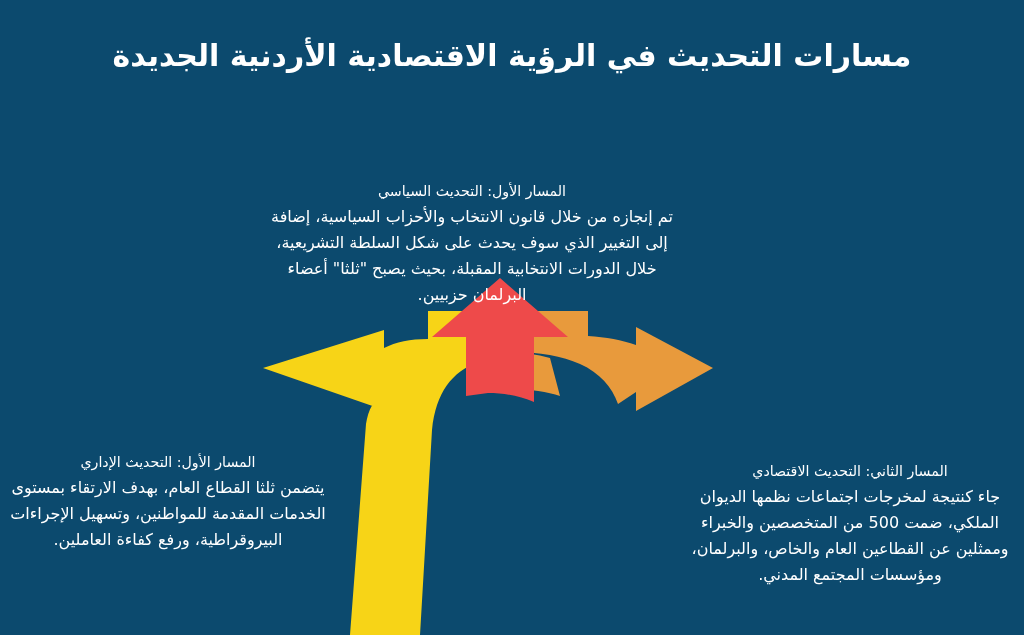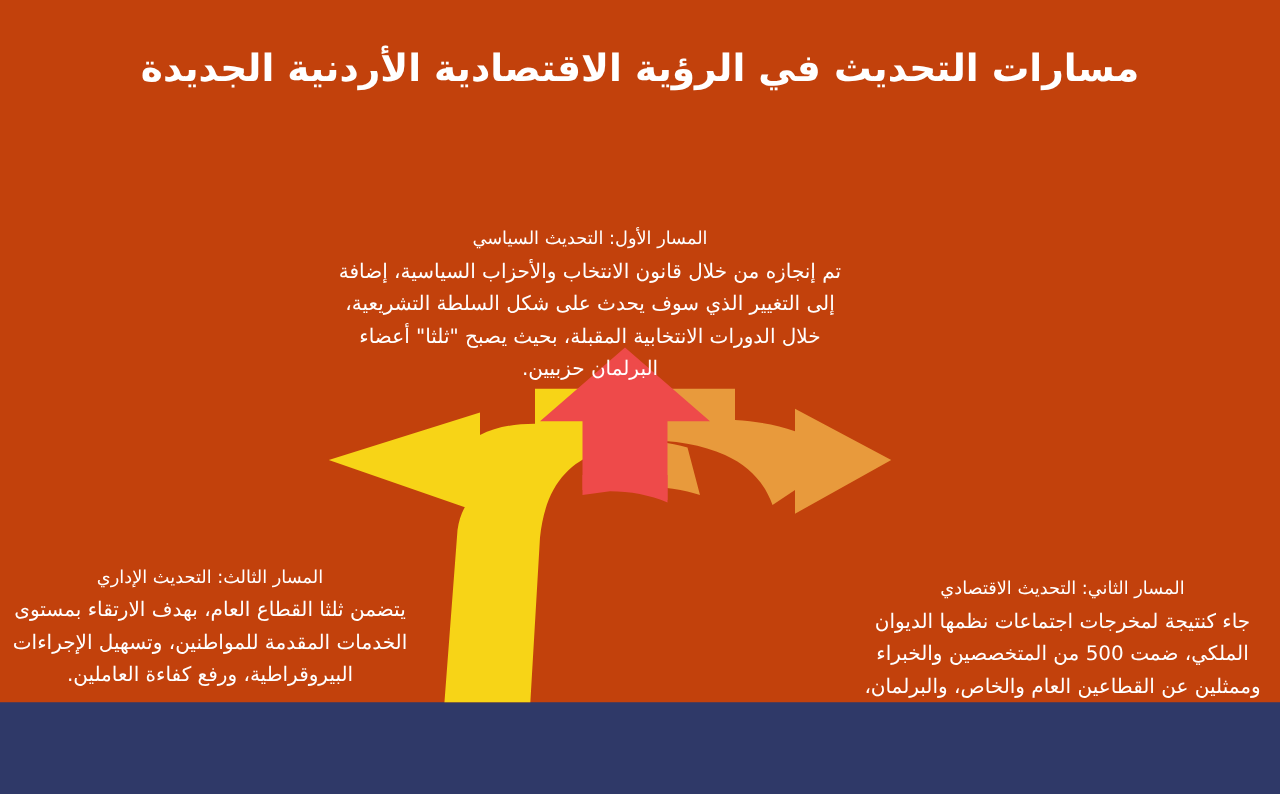--- a/index.html
+++ b/index.html
@@ -4,22 +4,22 @@
 <title>مسارات التحديث</title>
 <style>
   html, body {
     margin: 0;
     padding: 0;
     background: #2f3968;
   }
   #stage {
     position: relative;
     width: 1024px;
-    height: 562px;
-    background: #c2410c;
+    height: 635px;
+    background: #0c4a6e;
     overflow: hidden;
     font-family: "DejaVu Sans", "Liberation Sans", sans-serif;
     direction: rtl;
   }
 
   
   #title {
     position: absolute;
     top: 36px;
     left: 0;
@@ -144,21 +144,21 @@
              L 466 396
              Z"></path>
   </svg>
 
   <div id="block-political" class="track-block">
     <span class="track-heading">المسار الأول: التحديث السياسي</span>
     <span class="track-body">تم إنجازه من خلال قانون الانتخاب والأحزاب السياسية، إضافة إلى التغيير الذي سوف يحدث على شكل السلطة التشريعية، خلال الدورات الانتخابية المقبلة، بحيث يصبح "ثلثا" أعضاء البرلمان حزبيين.</span>
   </div>
 
   <div id="block-administrative" class="track-block">
-    <span class="track-heading">المسار الثالث: التحديث الإداري</span>
+    <span class="track-heading">المسار الأول: التحديث الإداري</span>
     <span class="track-body">يتضمن ثلثا القطاع العام، بهدف الارتقاء بمستوى الخدمات المقدمة للمواطنين، وتسهيل الإجراءات البيروقراطية، ورفع كفاءة العاملين.</span>
   </div>
 
   <div id="block-economic" class="track-block">
     <span class="track-heading">المسار الثاني: التحديث الاقتصادي</span>
     <span class="track-body">جاء كنتيجة لمخرجات اجتماعات نظمها الديوان الملكي، ضمت 500 من المتخصصين والخبراء وممثلين عن القطاعين العام والخاص، والبرلمان، ومؤسسات المجتمع المدني.</span>
   </div>
 
 </div>
 

